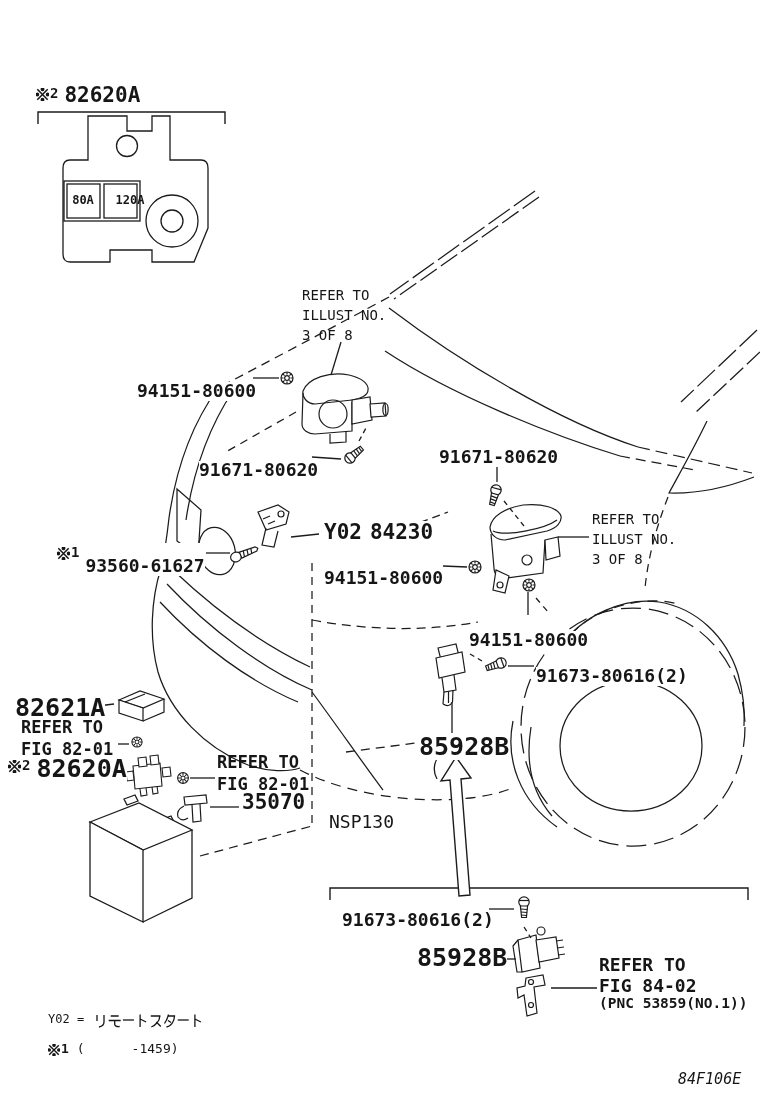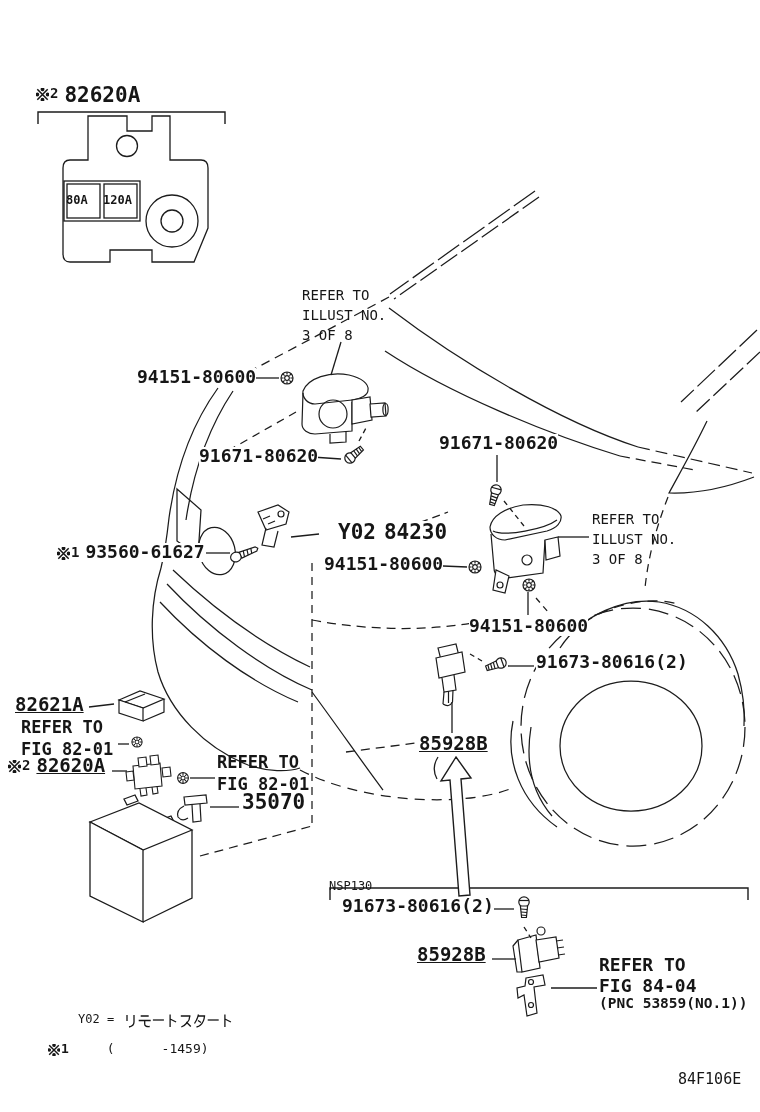--- a/index.html
+++ b/index.html
@@ -1,34 +1,34 @@
 <!DOCTYPE html>
 <html><head>
 <meta charset="utf-8">
 <style>
   html,body{margin:0;padding:0;background:#fff;}
   #stage{position:relative;width:760px;height:1112px;background:#ffffff;overflow:hidden;
          font-family:"DejaVu Sans Mono","Liberation Mono",monospace;color:#161616;}
   #lineart{position:absolute;left:0;top:0;}
   .label{position:absolute;white-space:nowrap;background:#fff;line-height:1.05;}
-  .pn   {font-weight:bold;font-size:18px;}
-  .pn20 {font-weight:bold;font-size:19px;text-decoration:underline;}
+  .pn   {font-weight:bold;font-size:18px;margin-top:14px;}
+  .pn20 {font-weight:bold;font-size:25px;}
   .pn21 {font-weight:bold;font-size:21px;}
   .ref  {font-size:14px;line-height:20px;font-weight:normal;}
   .refb {font-size:17px;line-height:22px;font-weight:bold;}
   .refb18{font-size:18px;line-height:21px;font-weight:bold;}
   .pnc  {font-size:14.5px;font-weight:bold;}
-  .amp  {font-size:12px;font-weight:bold;background:transparent;}
+  .amp  {font-size:12px;font-weight:bold;text-align:center;background:transparent;}
   .fn   {font-size:12px;background:transparent;}
   .fn13 {font-size:13px;background:transparent;}
-  .figcode{font-size:15px;background:transparent;}
+  .figcode{font-size:15px;background:transparent;font-style:italic;}
   .mrow{display:flex;align-items:flex-start;}
   .mark{display:inline-block;margin-top:4px;}
   .mdigit{font-size:14px;font-weight:bold;margin:2px 6px 0 1px;}
-  .pre{white-space:pre;margin-left:30px;}
+  .pre{white-space:pre;}
   .gap{display:inline-block;width:8px;}
 </style>
 </head>
 <body>
 
 <div id="stage">
 
 <svg id="lineart" width="760" height="1112" viewBox="0 0 760 1112">
   <defs>
     <g id="nut" stroke="#1c1c1c" fill="none" stroke-width="1.2">
@@ -260,21 +260,21 @@
 <div class="label pn" style="left:137px;top:368px">94151-80600</div>
 <div class="label pn" style="left:199px;top:447px">91671-80620</div>
 <div class="label pn" style="left:439px;top:434px">91671-80620</div>
 
 <div class="label ref" style="left:592px;top:509px;background:transparent">
   <div>REFER TO</div>
   <div>ILLUST NO.</div>
   <div>3 OF 8</div>
 </div>
 
-<div class="label pn21" style="left:338px;top:521px">
+<div class="label pn21" style="left:324px;top:521px">
   <span>Y02</span><span class="gap"></span><span>84230</span>
 </div>
 
 <div class="label mrow" style="left:57px;top:543px">
   <svg class="mark" width="13" height="13" viewBox="0 0 12 12">
         <g stroke="#161616" stroke-width="1.4" fill="#161616">
           <path d="M1.2,1.2 L10.8,10.8 M10.8,1.2 L1.2,10.8" fill="none"></path>
           <circle cx="6" cy="1.2" r="1.1"></circle>
           <circle cx="6" cy="10.8" r="1.1"></circle>
           <circle cx="1.2" cy="6" r="1.1"></circle>
@@ -311,28 +311,28 @@
   <span class="pn20">82620A</span>
 </div>
 
 <div class="label refb" style="left:217px;top:751px;background:transparent">
   <div>REFER TO</div>
   <div>FIG 82-01</div>
 </div>
 
 <div class="label pn21" style="left:242px;top:791px">35070</div>
 
-<div class="label" style="left:329px;top:880px;font-size:12px;background:transparent">NSP130</div>
+<div class="label" style="left:329px;top:813px;font-size:18px;background:transparent">NSP130</div>
 
 <div class="label pn" style="left:342px;top:897px">91673-80616(2)</div>
 <div class="label pn20" style="left:417px;top:945px">85928B</div>
 
 <div class="label" style="left:599px;top:954px;background:transparent">
   <div class="refb18">REFER TO</div>
-  <div class="refb18">FIG 84-04</div>
+  <div class="refb18">FIG 84-02</div>
   <div class="pnc">(PNC 53859(NO.1))</div>
 </div>
 
 <div class="label fn mrow" style="left:48px;top:1013px">
   <span class="pre">Y02 =</span>
   <svg width="112" height="15" viewBox="0 0 110 15" style="margin-left:9px;margin-top:1px" aria-label="リモートスタート">
     <g stroke="#161616" stroke-width="1.3" fill="none">
       <g>
             <path d="M3,1 L3,7 M10,1 L10,8 Q10,12 5,13"></path>
           </g>

